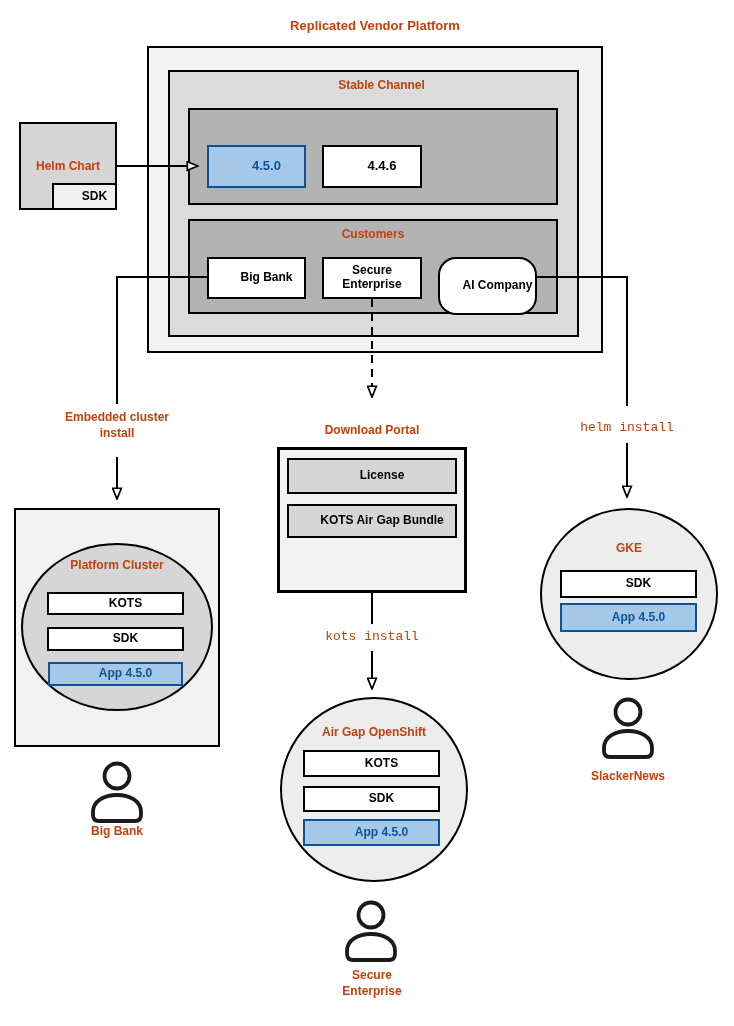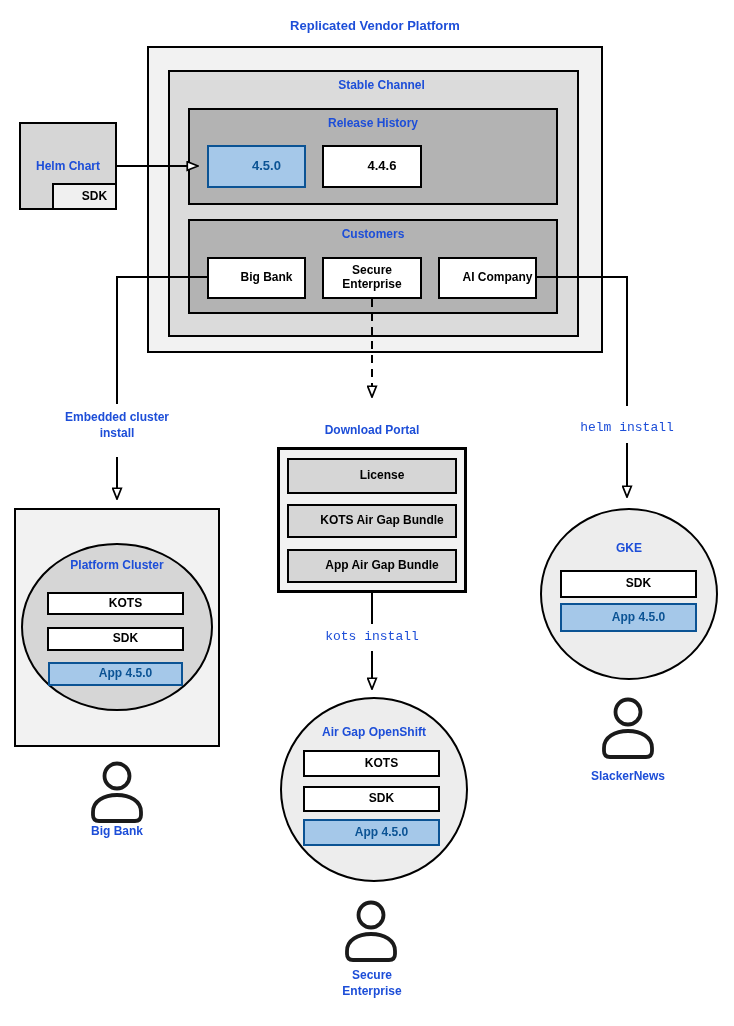--- a/index.html
+++ b/index.html
@@ -3,21 +3,21 @@
 <meta charset="utf-8">
 <style>
   html,body{margin:0;padding:0;background:#fff;}
   .canvas{
     position:relative; width:734px; height:1026px; background:#ffffff;
     font-family:"Liberation Sans","DejaVu Sans",sans-serif; color:#000;
     overflow:hidden;
   }
   .lbl{
     position:absolute; font-weight:bold; font-size:12px; line-height:1.3;
-    text-align:center; color:#1d4ed8; white-space:normal;
+    text-align:center; color:#c2410c; white-space:normal;
   }
   .bx{ position:absolute; border:2px solid #000; box-sizing:border-box; }
   .chip{
     position:absolute; border:2px solid #000; box-sizing:border-box;
     background:#fff; display:flex; align-items:center; justify-content:center;
     font-weight:bold; font-size:12px; text-align:center; line-height:1.15;padding-left:20px;
   }
   .blue{ background:#a5c8e9; border-color:#0b5394; color:#0b5394; }
   .graychip{ background:#d6d6d6; }
   .ellipse{ border-radius:50%; }
@@ -30,29 +30,28 @@
 <div class="canvas">
 
   <div class="lbl" style="left:147px;top:18px;width:456px;font-size:13px;">Replicated Vendor Platform</div>
 
   <div class="bx" style="left:147px;top:46px;width:456px;height:307px;background:#f2f2f2;"></div>
 
   <div class="bx" style="left:168px;top:70px;width:411px;height:267px;background:#dbdbdb;"></div>
   <div class="lbl" style="left:168px;top:78px;width:411px;margin-left:8px;">Stable Channel</div>
 
   <div class="bx" style="left:188px;top:108px;width:370px;height:97px;background:#b3b3b3;"></div>
-  <div class="lbl" style="left:188px;top:116px;width:370px;">Release History</div>
   <div class="chip blue" style="left:207px;top:145px;width:99px;height:43px;font-size:13px;">4.5.0</div>
   <div class="chip" style="left:322px;top:145px;width:100px;height:43px;font-size:13px;">4.4.6</div>
 
   <div class="bx" style="left:188px;top:219px;width:370px;height:95px;background:#b3b3b3;"></div>
   <div class="lbl" style="left:188px;top:227px;width:370px;">Customers</div>
   <div class="chip" style="left:207px;top:257px;width:99px;height:42px;">Big Bank</div>
   <div class="chip" style="left:322px;top:257px;width:100px;height:42px;padding:0 8px;">Secure Enterprise</div>
-  <div class="chip" style="left:438px;top:257px;width:99px;height:42px;">AI Company</div>
+  <div class="chip" style="left:438px;top:257px;width:99px;height:58px;border-radius:18px;">AI Company</div>
 
   <div class="bx" style="left:19px;top:122px;width:98px;height:88px;background:#d6d6d6;"></div>
   <div class="lbl" style="left:19px;top:159px;width:98px;">Helm Chart</div>
   <div class="chip" style="left:52px;top:183px;width:65px;height:27px;background:#f0f0f0;z-index:5;">SDK</div>
 
   <div class="lbl" style="left:57px;top:410px;width:120px;">Embedded cluster install</div>
   <div class="lbl mono" style="left:287px;top:629px;width:170px;">kots install</div>
   <div class="lbl mono" style="left:552px;top:420px;width:150px;">helm install</div>
 
   <div class="bx" style="left:14px;top:508px;width:206px;height:239px;background:#f2f2f2;"></div>
@@ -60,21 +59,20 @@
   <div class="lbl" style="left:21px;top:558px;width:192px;">Platform Cluster</div>
   <div class="chip" style="left:47px;top:592px;width:137px;height:23px;">KOTS</div>
   <div class="chip" style="left:47px;top:627px;width:137px;height:24px;">SDK</div>
   <div class="chip blue" style="left:48px;top:662px;width:135px;height:24px;">App 4.5.0</div>
   <div class="lbl" style="left:67px;top:824px;width:100px;">Big Bank</div>
 
   <div class="lbl" style="left:302px;top:423px;width:140px;">Download Portal</div>
   <div class="bx" style="left:277px;top:447px;width:190px;height:146px;background:#f2f2f2;border-width:3px;"></div>
   <div class="chip graychip" style="left:287px;top:458px;width:170px;height:36px;">License</div>
   <div class="chip graychip" style="left:287px;top:504px;width:170px;height:34px;">KOTS Air Gap Bundle</div>
-  <div class="chip graychip" style="left:287px;top:549px;width:170px;height:34px;">App Air Gap Bundle</div>
 
   <div class="bx ellipse" style="left:280px;top:697px;width:188px;height:185px;background:#ededed;"></div>
   <div class="lbl" style="left:280px;top:725px;width:188px;">Air Gap OpenShift</div>
   <div class="chip" style="left:303px;top:750px;width:137px;height:27px;">KOTS</div>
   <div class="chip" style="left:303px;top:786px;width:137px;height:26px;">SDK</div>
   <div class="chip blue" style="left:303px;top:819px;width:137px;height:27px;">App 4.5.0</div>
   <div class="lbl" style="left:322px;top:968px;width:100px;">Secure Enterprise</div>
 
   <div class="bx ellipse" style="left:540px;top:508px;width:178px;height:172px;background:#ededed;"></div>
   <div class="lbl" style="left:540px;top:541px;width:178px;">GKE</div>

